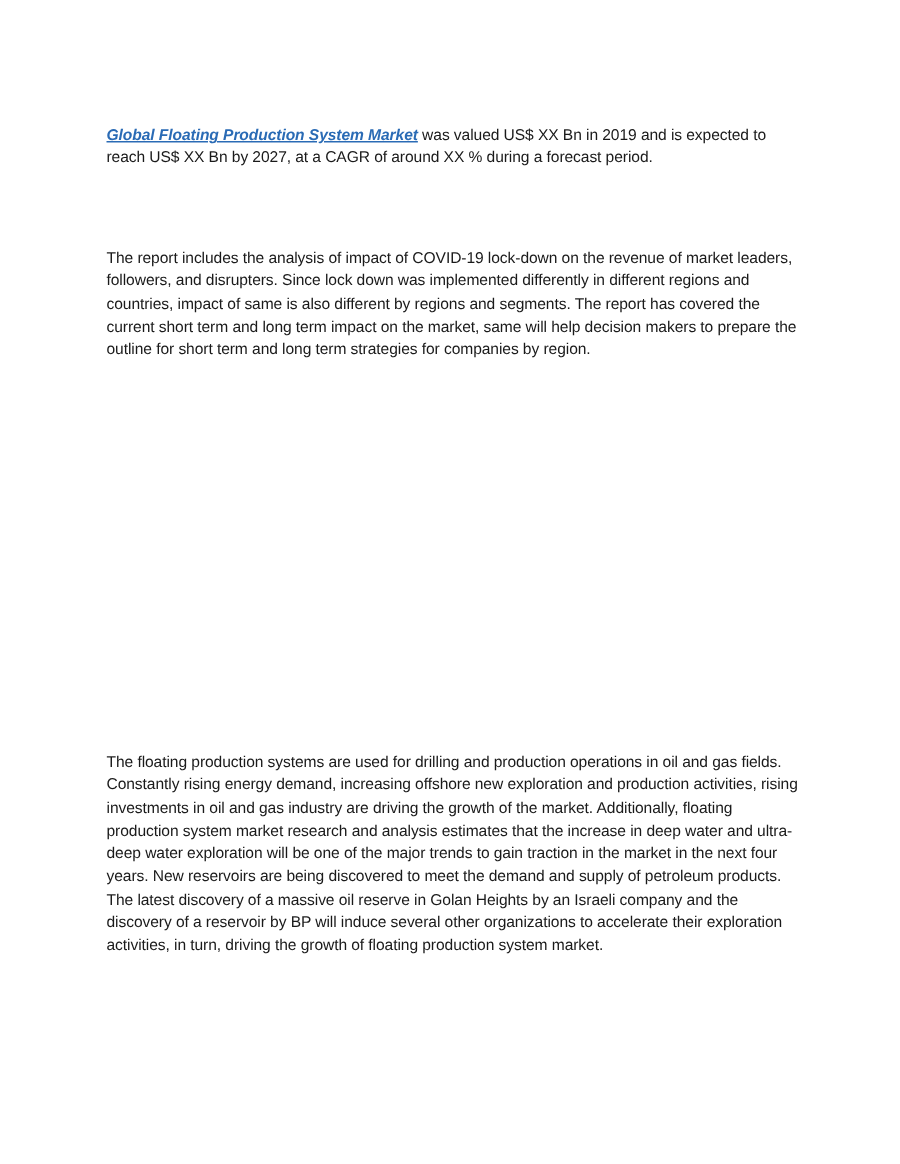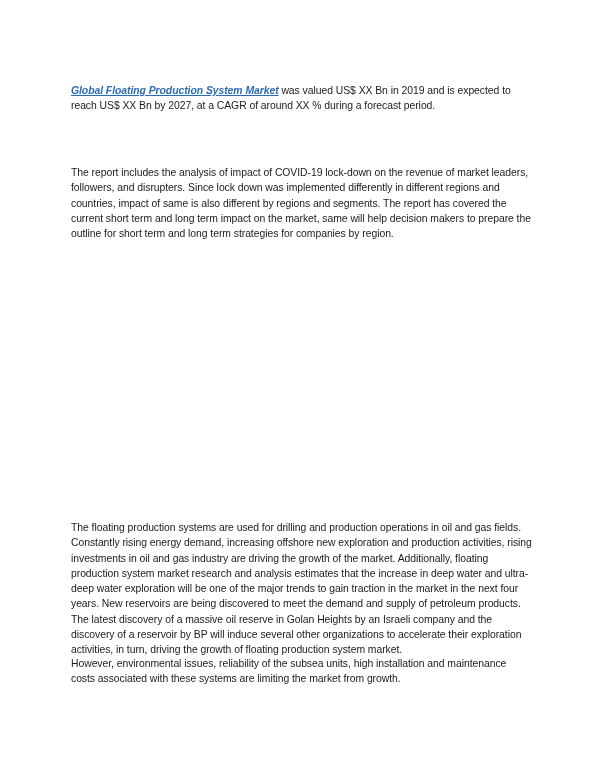--- a/index.html
+++ b/index.html
@@ -9,31 +9,30 @@
     color: #1a1a1a;
   }
   .page { position: absolute; left: 0; top: 0; width: 600px; height: 776px; background: #fff; border-radius: 25px; }
   .para {
     position: absolute; left: 71px; width: 462px;
     font-size: 10.4px; line-height: 15.3px;
     margin: 0; letter-spacing: -0.05px;
   }
   #p1 { top: 83px; }
   #p2 { top: 165px; }
-  #p3 { top: 520px; }
+  #p3 { top: 501px; }
   #p4 { top: 656px; }
   .link {
     color: #2a6bb5; font-weight: bold; font-style: italic;
     text-decoration: underline; cursor: pointer;
   }
 </style>
 </head>
 <body>
 
 <div class="page">
   <p class="para" id="p1"><a class="link">Global Floating Production System Market</a><span> was valued US$ XX Bn in 2019 and is expected to reach US$ XX Bn by 2027, at a CAGR of around XX % during a forecast period.</span></p>
 
   <p class="para" id="p2">The report includes the analysis of impact of COVID-19 lock-down on the revenue of market leaders, followers, and disrupters. Since lock down was implemented differently in different regions and countries, impact of same is also different by regions and segments. The report has covered the current short term and long term impact on the market, same will help decision makers to prepare the outline for short term and long term strategies for companies by region.</p>
 
   <p class="para" id="p3">The floating production systems are used for drilling and production operations in oil and gas fields. Constantly rising energy demand, increasing offshore new exploration and production activities, rising investments in oil and gas industry are driving the growth of the market. Additionally, floating production system market research and analysis estimates that the increase in deep water and ultra-deep water exploration will be one of the major trends to gain traction in the market in the next four years. New reservoirs are being discovered to meet the demand and supply of petroleum products. The latest discovery of a massive oil reserve in Golan Heights by an Israeli company and the discovery of a reservoir by BP will induce several other organizations to accelerate their exploration activities, in turn, driving the growth of floating production system market.</p>
 
-  <p class="para" id="p4">However, environmental issues, reliability of the subsea units, high installation and maintenance costs associated with these systems are limiting the market from growth.</p>
 </div>
 
 </body></html>

